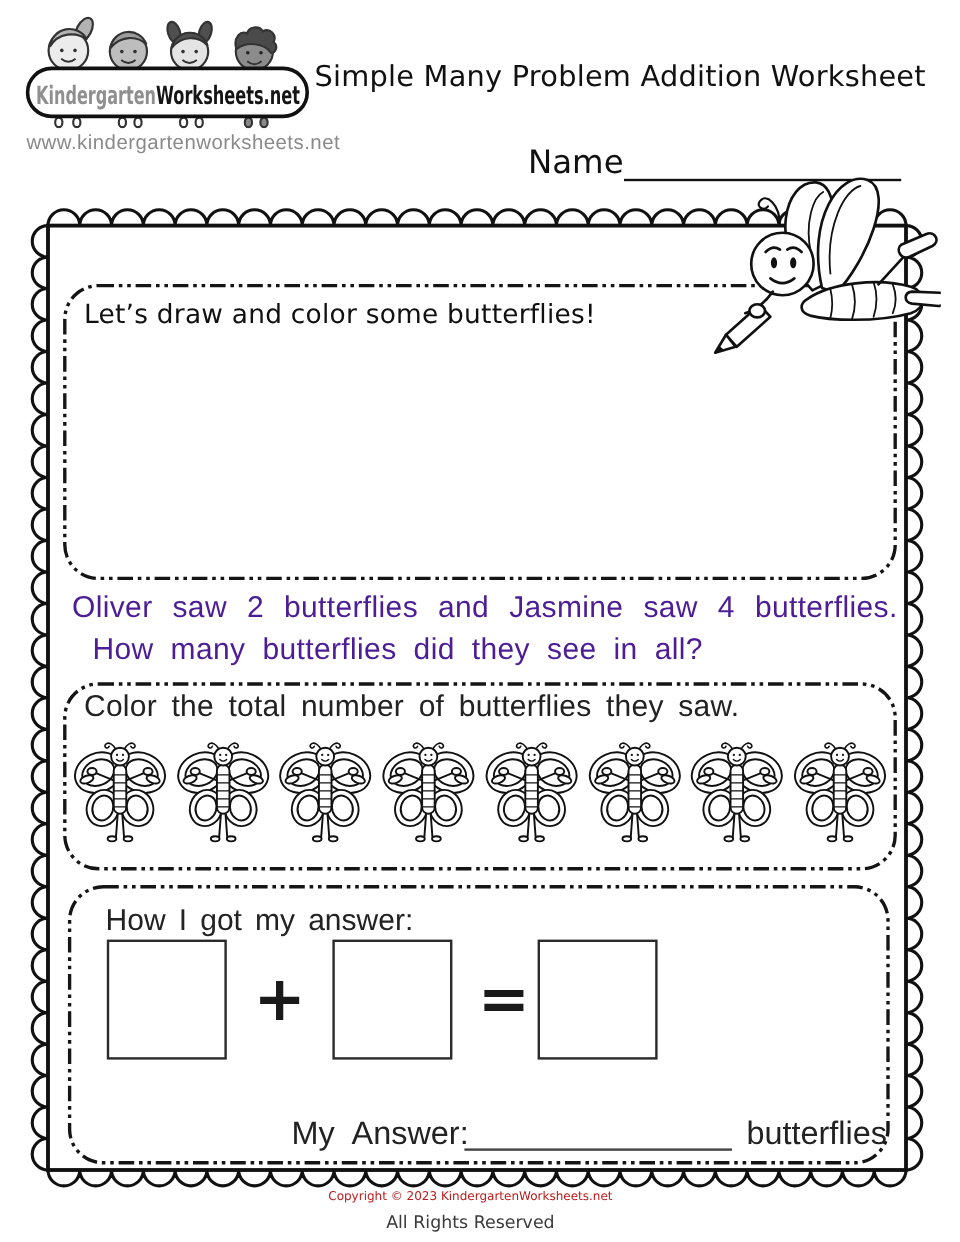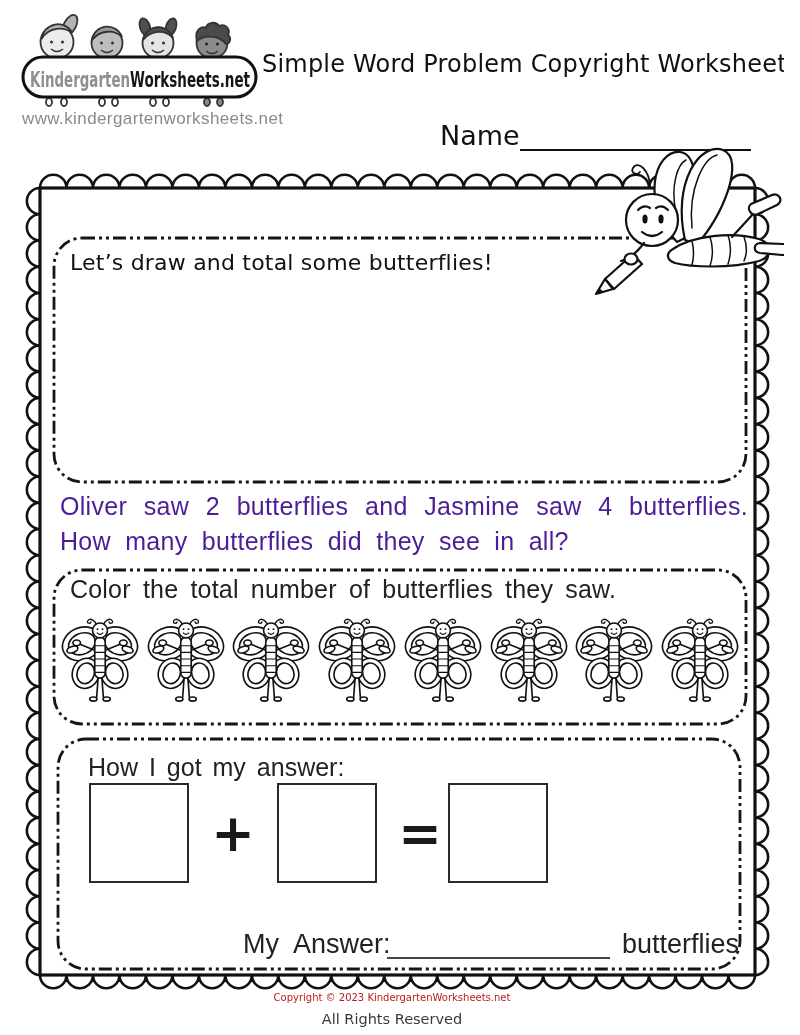--- a/index.html
+++ b/index.html
@@ -31,21 +31,21 @@
   .dashbox > svg { position:absolute; left:0; top:0; }
   .dashbox rect.dd { fill:none; stroke:#151515; stroke-width:2.8; stroke-dasharray:13 4 3 4 3 4; }
 
   .box1 { left:52px; top:236px; width:696px; height:248px; }
   .box1 .prompt { position:absolute; left:18px; top:14px; font-size:22px; color:#111; letter-spacing:.2px; }
   .draw-area { position:absolute; left:12px; top:50px; right:12px; bottom:10px; }
 
   .problem { position:absolute; left:60px; top:489px; width:688px; font-size:25px; line-height:35px;
              color:#4c1d95; letter-spacing:.3px; }
   .problem .l1 { text-align:justify; text-align-last:justify; }
-  .problem .l2 { word-spacing:7px; }
+  .problem .l2 { word-spacing:7px;margin-left:17px; }
 
   .box2 { left:52px; top:568px; width:696px; height:158px; }
   .box2 .instr { position:absolute; left:18px; top:7px; font-size:25px; color:#222; word-spacing:5px; letter-spacing:.2px; }
   .bf-row { position:absolute; left:8px; right:8px; top:44px; height:100px;
             display:flex; justify-content:space-between; align-items:flex-start; }
   .bf-row svg { display:block; }
 
   .box3 { left:56px; top:737px; width:686px; height:234px; }
   .box3 .how { position:absolute; left:32px; top:16px; font-size:25px; color:#222; word-spacing:4px; }
   .sq { position:absolute; top:46px; width:100px; height:100px; border:2px solid #2a2a2a; background:#fff; }
@@ -108,32 +108,32 @@
       <ellipse cx="135" cy="97" rx="3" ry="4" fill="#fff"></ellipse>
         <ellipse cx="148" cy="97" rx="3" ry="4" fill="#fff"></ellipse>
       <ellipse cx="189" cy="97" rx="3" ry="4" fill="#888"></ellipse>
         <ellipse cx="202" cy="97" rx="3" ry="4" fill="#888"></ellipse>
     </g>
     <rect x="5" y="52" width="233" height="40" rx="20" fill="#fff" stroke="#111" stroke-width="3"></rect>
     <text x="12" y="82" font-family="DejaVu Sans" font-weight="bold" font-size="21"><tspan fill="#8f8f8f" textLength="100" lengthAdjust="spacingAndGlyphs">Kindergarten</tspan><tspan fill="#151515" textLength="120" lengthAdjust="spacingAndGlyphs">Worksheets.net</tspan></text>
   </svg>
 
   <div class="site-url">www.kindergartenworksheets.net</div>
-  <div class="title hand">Simple Word Problem Copyright Worksheet</div>
+  <div class="title hand">Simple Many Problem Addition Worksheet</div>
 
   <div class="name-row">
     <span class="lbl hand">Name</span><span class="name-blank"></span>
   </div>
 
 
   <div class="dashbox box1">
     <svg width="696" height="248">
         <rect class="dd" x="2" y="2" width="692" height="244" rx="28"></rect>
       </svg>
-    <div class="prompt hand">Let’s draw and total some butterflies!</div>
+    <div class="prompt hand">Let’s draw and color some butterflies!</div>
     <div class="draw-area"></div>
   </div>
 
   <div class="problem thin">
     <div class="l1">Oliver saw 2 butterflies and Jasmine saw 4 butterflies.</div>
     <div class="l2">How many butterflies did they see in all?</div>
   </div>
 
   <div class="dashbox box3">
     <svg width="686" height="234">

